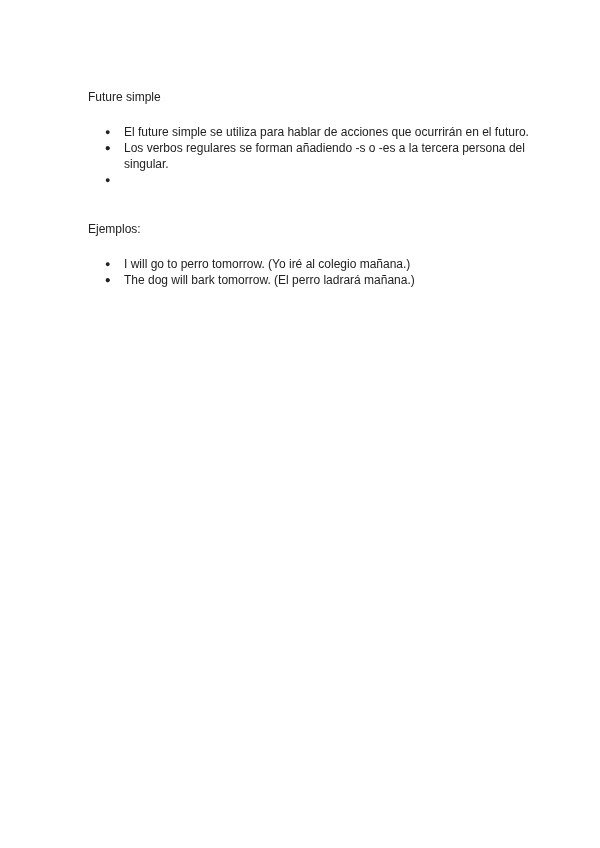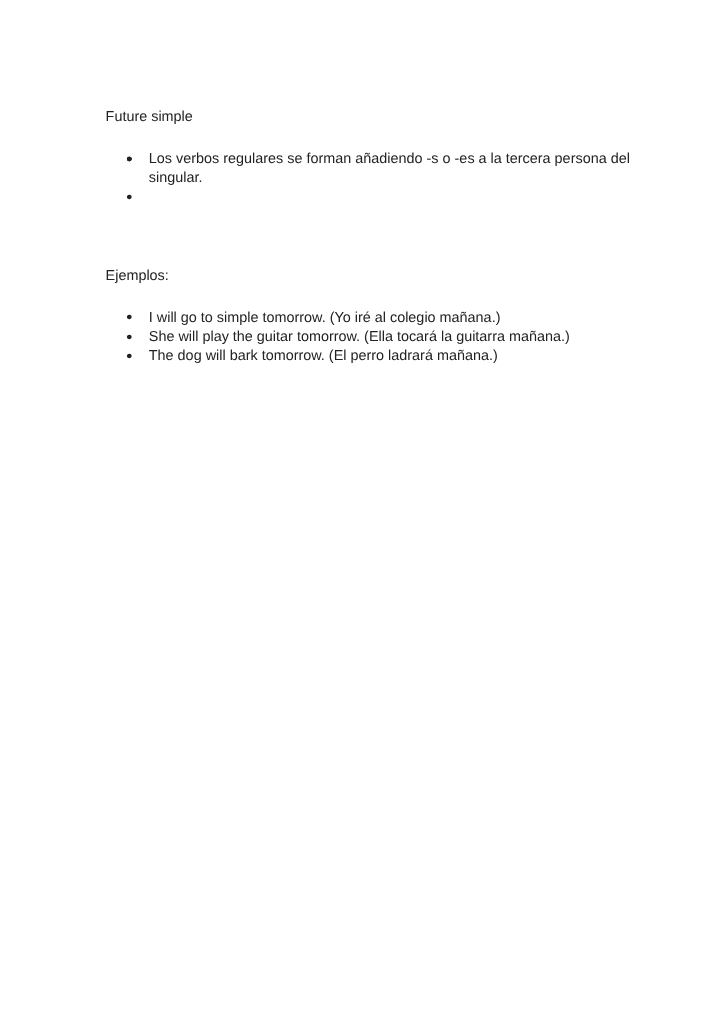--- a/index.html
+++ b/index.html
@@ -11,26 +11,26 @@
     ul.list li { position: relative; padding-left: 36px; font-size: 12px; line-height: 16px; margin: 0; }
     ul.list li .bullet { position: absolute; left: 17px; top: 0; font-size: 9px; line-height: 16px; }
   </style>
 </head>
 <body>
 
 <div class="page">
   <p class="para" style="top:90px">Future simple</p>
 
   <ul class="list" style="top:124px">
-    <li><span class="bullet">●</span></li>
+    <li><span class="bullet">●</span><span>El future simple se utiliza para hablar de acciones que ocurrirán en el futuro.</span></li>
     <li><span class="bullet">●</span></li>
     <li><span class="bullet">●</span><span>Los verbos regulares se forman añadiendo -s o -es a la tercera persona del singular.</span></li>
     <li><span class="bullet">●</span></li>
   </ul>
 
   <p class="para" style="top:222px">Ejemplos:</p>
 
   <ul class="list" style="top:256px">
-    <li><span class="bullet">●</span><span>I will go to simple tomorrow. (Yo iré al colegio mañana.)</span></li>
-    <li><span class="bullet">●</span><span>She will play the guitar tomorrow. (Ella tocará la guitarra mañana.)</span></li>
+    <li><span class="bullet">●</span><span>I will go to perro tomorrow. (Yo iré al colegio mañana.)</span></li>
+    <li><span class="bullet">●</span></li>
     <li><span class="bullet">●</span><span>The dog will bark tomorrow. (El perro ladrará mañana.)</span></li>
   </ul>
 </div>
 
 </body></html>

